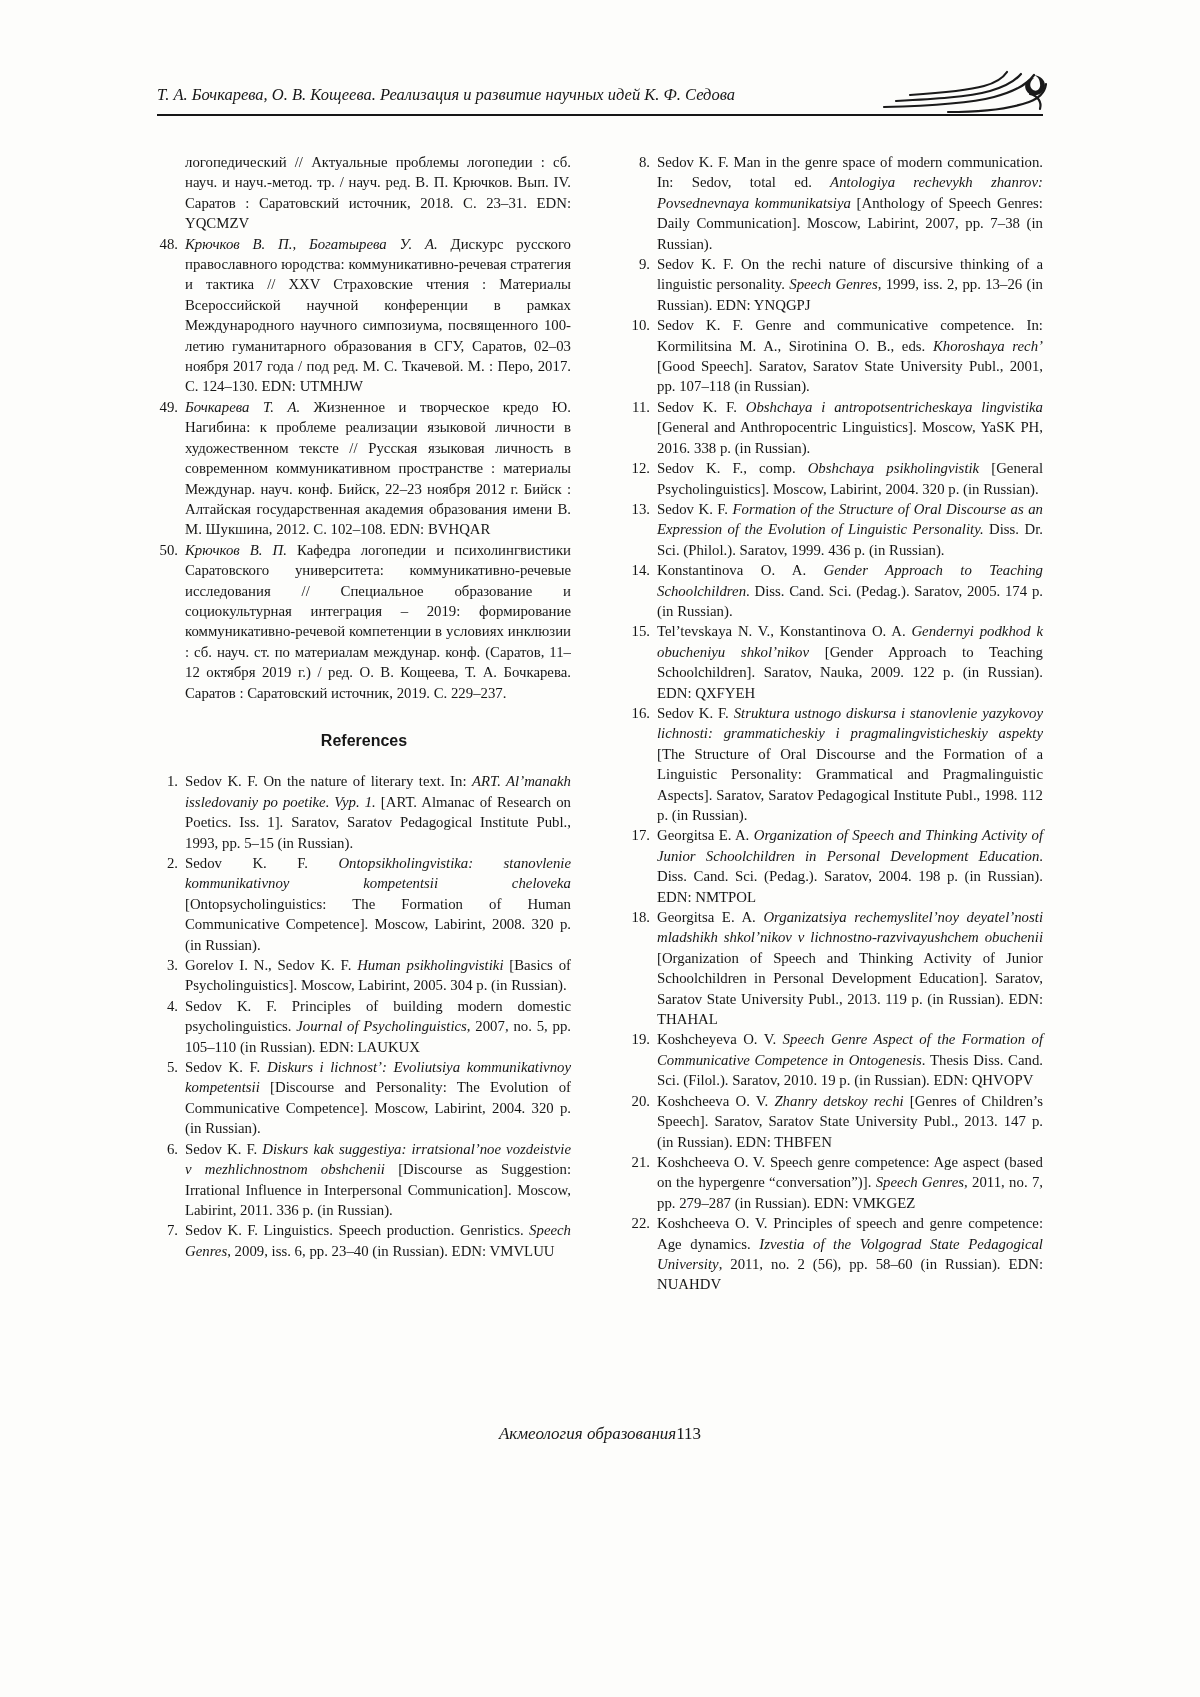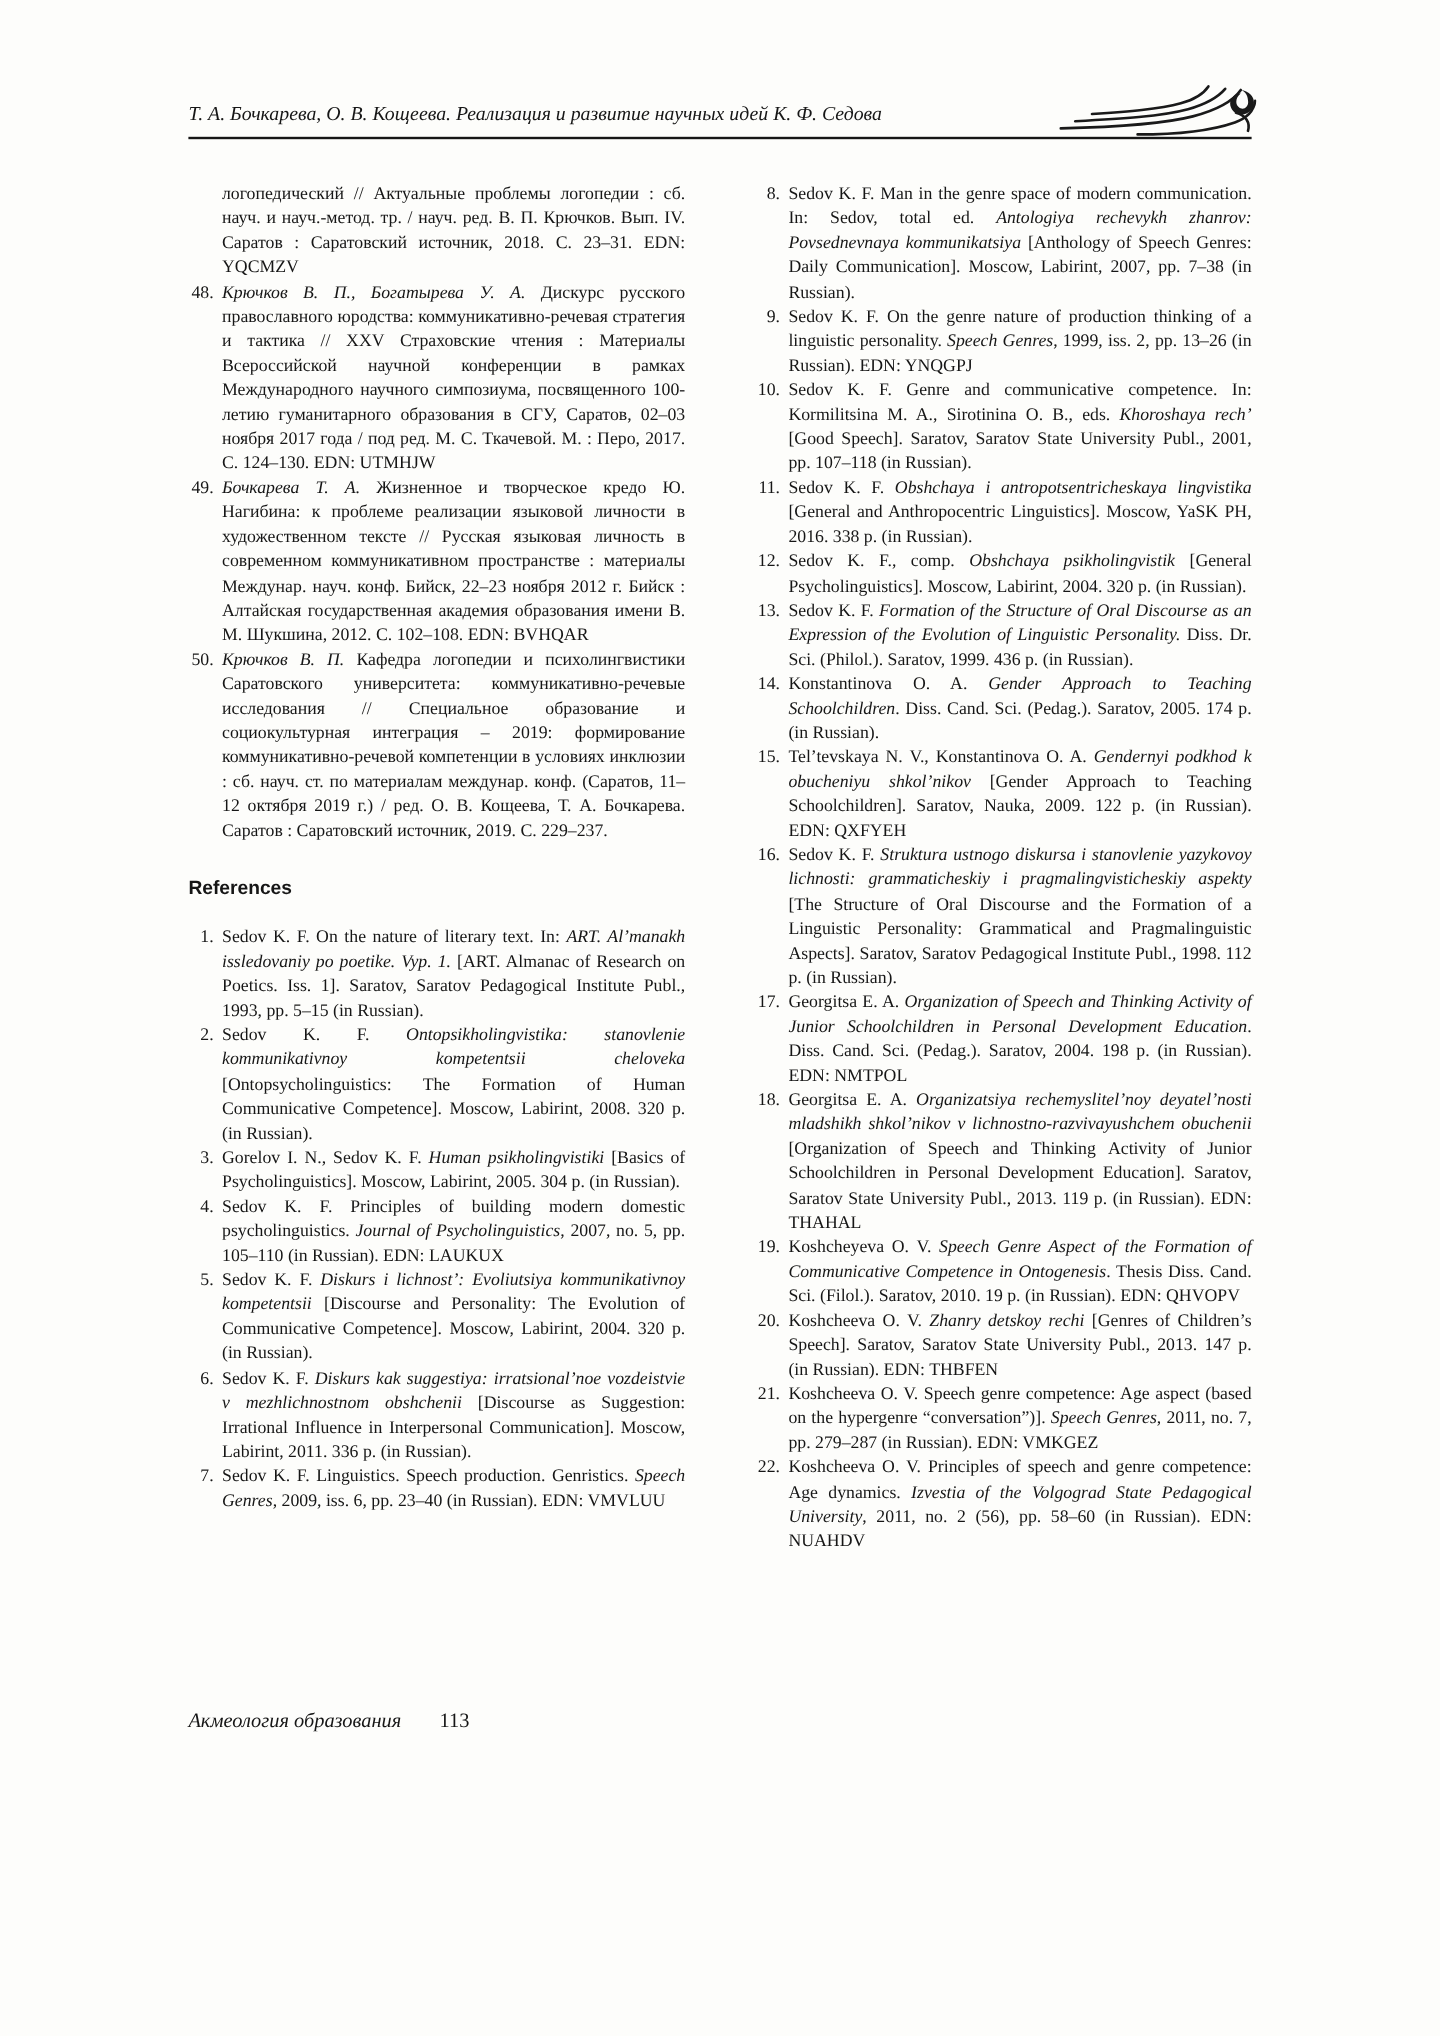--- a/index.html
+++ b/index.html
@@ -43,29 +43,28 @@
   }
   .ref-item { position: relative; padding-left: 28px; }
   .ref-num { position: absolute; left: 0; top: 0; width: 21px; text-align: right; }
   .ref-item em { font-style: italic; }
 
   .refs-heading {
     font-family: "Liberation Sans", "DejaVu Sans", sans-serif;
     font-weight: bold;
     font-size: 16px;
     margin: 28px 0 20px 0;
-    text-align: left;
+    text-align: center;
   }
 
   
   .page-footer {
     position: absolute; left: 157px; top: 1424px; width: 886px;
-    display: flex; justify-content: flex-start; align-items: baseline;
+    display: flex; justify-content: center; align-items: baseline;
     font-size: 17px;
-    gap: 32px;
   }
   .journal-name { font-style: italic; }
 </style>
 </head>
 <body>
 
 <div class="page">
 
   <header class="page-header">
     <div class="running-title">Т. А. Бочкарева, О. В. Кощеева. Реализация и развитие научных идей К. Ф. Седова</div>
@@ -99,21 +98,21 @@
           <div class="ref-item"><span class="ref-num">3.</span><span class="ref-text"><span>Gorelov I. N., Sedov K. F. </span><em>Human psikholingvistiki</em><span> [Basics of Psycholinguistics]. Moscow, Labirint, 2005. 304 p. (in Russian).</span></span></div>
           <div class="ref-item"><span class="ref-num">4.</span><span class="ref-text"><span>Sedov K. F. Principles of building modern domestic psycholinguistics. </span><em>Journal of Psycholinguistics</em><span>, 2007, no. 5, pp. 105–110 (in Russian). EDN: LAUKUX</span></span></div>
           <div class="ref-item"><span class="ref-num">5.</span><span class="ref-text"><span>Sedov K. F. </span><em>Diskurs i lichnost’: Evoliutsiya kommunikativnoy kompetentsii</em><span> [Discourse and Personality: The Evolution of Communicative Competence]. Moscow, Labirint, 2004. 320 p. (in Russian).</span></span></div>
           <div class="ref-item"><span class="ref-num">6.</span><span class="ref-text"><span>Sedov K. F. </span><em>Diskurs kak suggestiya: irratsional’noe vozdeistvie v mezhlichnostnom obshchenii</em><span> [Discourse as Suggestion: Irrational Influence in Interpersonal Communication]. Moscow, Labirint, 2011. 336 p. (in Russian).</span></span></div>
           <div class="ref-item"><span class="ref-num">7.</span><span class="ref-text"><span>Sedov K. F. Linguistics. Speech production. Genristics. </span><em>Speech Genres</em><span>, 2009, iss. 6, pp. 23–40 (in Russian). EDN: VMVLUU</span></span></div>
         </div>
     </section>
     <section class="col" id="right-column" lang="en">
       <div id="english-refs-right">
           <div class="ref-item"><span class="ref-num">8.</span><span class="ref-text"><span>Sedov K. F. Man in the genre space of modern communication. In: Sedov, total ed. </span><em>Antologiya rechevykh zhanrov: Povsednevnaya kommunikatsiya</em><span> [Anthology of Speech Genres: Daily Communication]. Moscow, Labirint, 2007, pp. 7–38 (in Russian).</span></span></div>
-          <div class="ref-item"><span class="ref-num">9.</span><span class="ref-text"><span>Sedov K. F. On the genre nature of production thinking of a linguistic personality. </span><em>Speech Genres</em><span>, 1999, iss. 2, pp. 13–26 (in Russian). EDN: YNQGPJ</span></span></div>
+          <div class="ref-item"><span class="ref-num">9.</span><span class="ref-text"><span>Sedov K. F. On the rechi nature of discursive thinking of a linguistic personality. </span><em>Speech Genres</em><span>, 1999, iss. 2, pp. 13–26 (in Russian). EDN: YNQGPJ</span></span></div>
           <div class="ref-item"><span class="ref-num">10.</span><span class="ref-text"><span>Sedov K. F. Genre and communicative competence. In: Kormilitsina M. A., Sirotinina O. B., eds. </span><em>Khoroshaya rech’</em><span> [Good Speech]. Saratov, Saratov State University Publ., 2001, pp. 107–118 (in Russian).</span></span></div>
           <div class="ref-item"><span class="ref-num">11.</span><span class="ref-text"><span>Sedov K. F. </span><em>Obshchaya i antropotsentricheskaya lingvistika</em><span> [General and Anthropocentric Linguistics]. Moscow, YaSK PH, 2016. 338 p. (in Russian).</span></span></div>
           <div class="ref-item"><span class="ref-num">12.</span><span class="ref-text"><span>Sedov K. F., comp. </span><em>Obshchaya psikholingvistik</em><span> [General Psycholinguistics]. Moscow, Labirint, 2004. 320 p. (in Russian).</span></span></div>
           <div class="ref-item"><span class="ref-num">13.</span><span class="ref-text"><span>Sedov K. F. </span><em>Formation of the Structure of Oral Discourse as an Expression of the Evolution of Linguistic Personality.</em><span> Diss. Dr. Sci. (Philol.). Saratov, 1999. 436 p. (in Russian).</span></span></div>
           <div class="ref-item"><span class="ref-num">14.</span><span class="ref-text"><span>Konstantinova O. A. </span><em>Gender Approach to Teaching Schoolchildren</em><span>. Diss. Cand. Sci. (Pedag.). Saratov, 2005. 174 p. (in Russian).</span></span></div>
           <div class="ref-item"><span class="ref-num">15.</span><span class="ref-text"><span>Tel’tevskaya N. V., Konstantinova O. A. </span><em>Gendernyi podkhod k obucheniyu shkol’nikov</em><span> [Gender Approach to Teaching Schoolchildren]. Saratov, Nauka, 2009. 122 p. (in Russian). EDN: QXFYEH</span></span></div>
           <div class="ref-item"><span class="ref-num">16.</span><span class="ref-text"><span>Sedov K. F. </span><em>Struktura ustnogo diskursa i stanovlenie yazykovoy lichnosti: grammaticheskiy i pragmalingvisticheskiy aspekty</em><span> [The Structure of Oral Discourse and the Formation of a Linguistic Personality: Grammatical and Pragmalinguistic Aspects]. Saratov, Saratov Pedagogical Institute Publ., 1998. 112 p. (in Russian).</span></span></div>
           <div class="ref-item"><span class="ref-num">17.</span><span class="ref-text"><span>Georgitsa E. A. </span><em>Organization of Speech and Thinking Activity of Junior Schoolchildren in Personal Development Education</em><span>. Diss. Cand. Sci. (Pedag.). Saratov, 2004. 198 p. (in Russian). EDN: NMTPOL</span></span></div>
           <div class="ref-item"><span class="ref-num">18.</span><span class="ref-text"><span>Georgitsa E. A. </span><em>Organizatsiya rechemyslitel’noy deyatel’nosti mladshikh shkol’nikov v lichnostno-razvivayushchem obuchenii</em><span> [Organization of Speech and Thinking Activity of Junior Schoolchildren in Personal Development Education]. Saratov, Saratov State University Publ., 2013. 119 p. (in Russian). EDN: THAHAL</span></span></div>
           <div class="ref-item"><span class="ref-num">19.</span><span class="ref-text"><span>Koshcheyeva O. V. </span><em>Speech Genre Aspect of the Formation of Communicative Competence in Ontogenesis</em><span>. Thesis Diss. Cand. Sci. (Filol.). Saratov, 2010. 19 p. (in Russian). EDN: QHVOPV</span></span></div>

